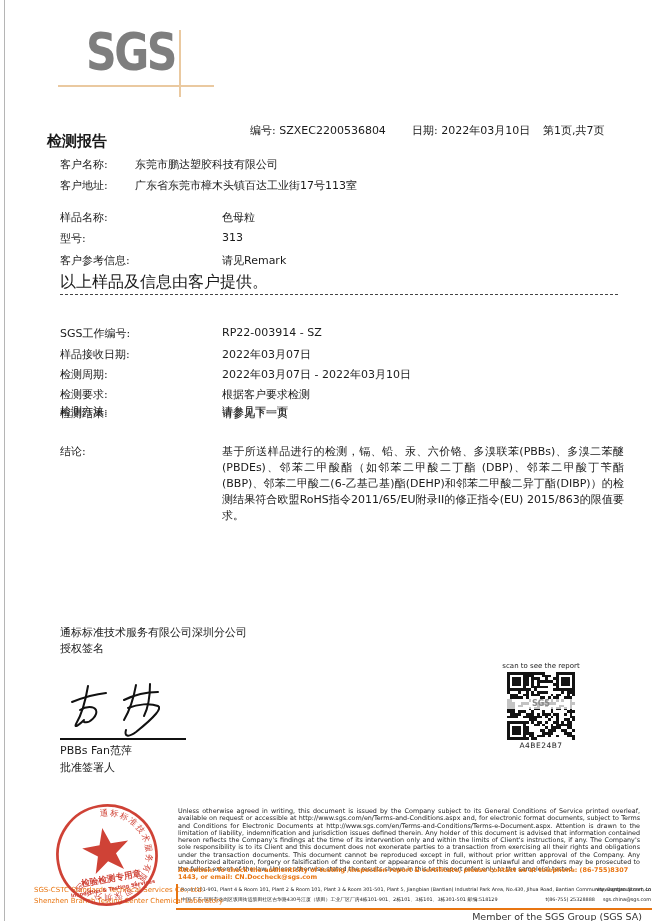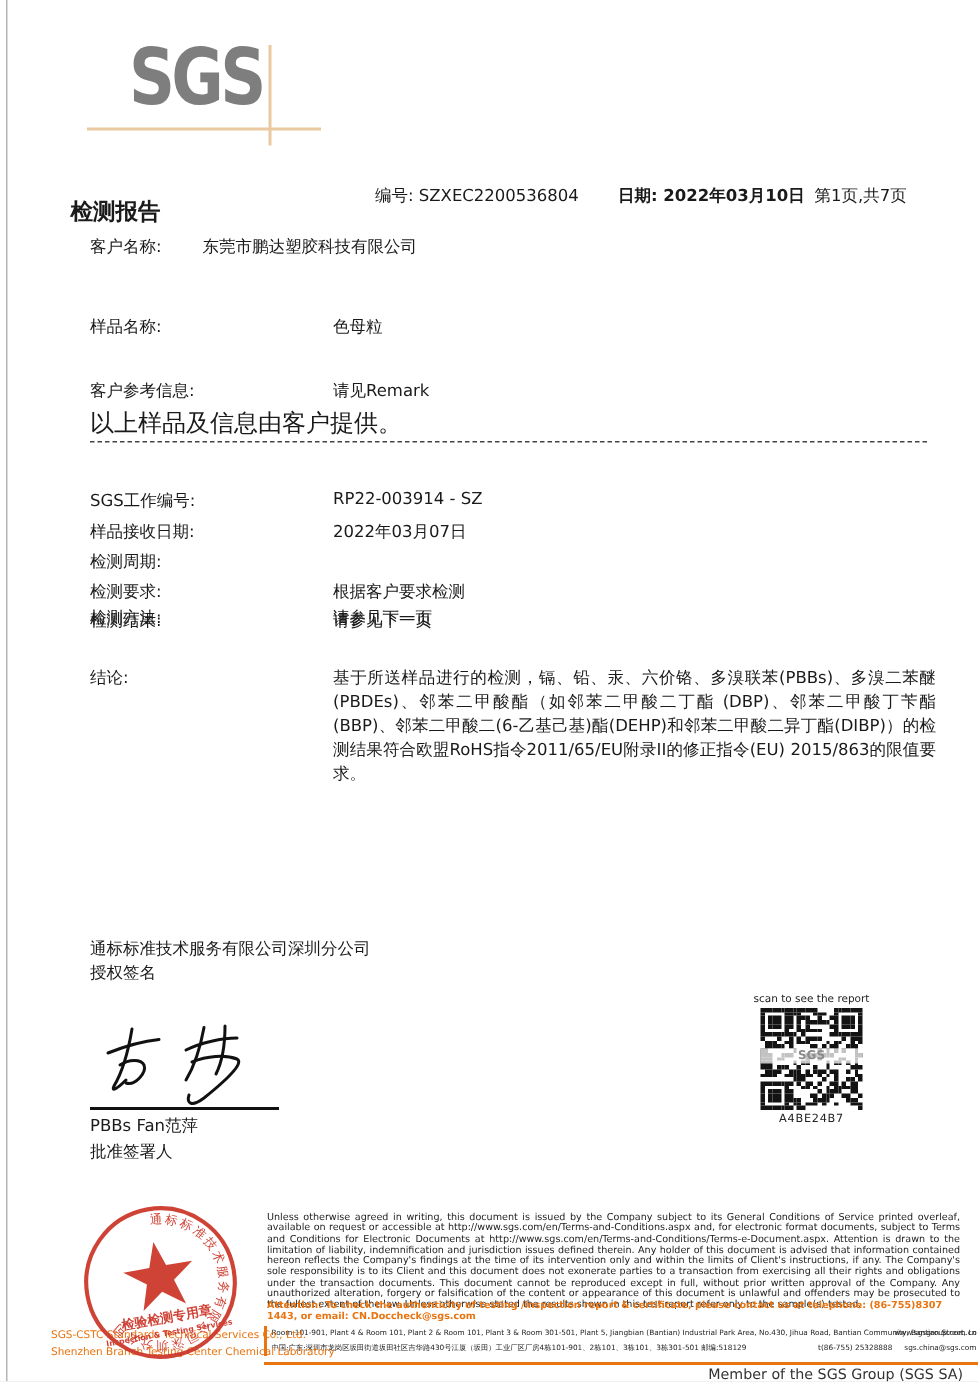--- a/index.html
+++ b/index.html
@@ -73,49 +73,58 @@
   <div class="edge-line"></div>
 
   <div class="logo-wrap">
     <div class="logo-hline"></div>
     <div class="logo-vline"></div>
     <div class="logo-text">SGS</div>
   </div>
 
   <div class="title">检测报告</div>
   <div class="hmeta" style="left:230px;margin-left:20px;">编号: SZXEC2200536804</div>
-  <div class="hmeta" style="left:412px;font-weight:bold;">日期: 2022年03月10日</div>
+  <div class="hmeta" style="left:412px;">日期: 2022年03月10日</div>
   <div class="hmeta" style="left:543px;">第1页,共7页</div>
 
   <div class="row" style="top:157px">
     <span class="lbl">客户名称:</span>
     <span class="val">东莞市鹏达塑胶科技有限公司</span>
   </div>
+  <div class="row" style="top:178px">
+    <span class="lbl">客户地址:</span>
+    <span class="val">广东省东莞市樟木头镇百达工业街17号113室</span>
+  </div>
 
   <div class="row" style="top:210px">
     <span class="lbl">样品名称:</span>
     <span class="val v2">色母粒</span>
   </div>
+  <div class="row" style="top:231px">
+    <span class="lbl">型号:</span>
+    <span class="val v2">313</span>
+  </div>
   <div class="row" style="top:253px">
     <span class="lbl">客户参考信息:</span>
     <span class="val v2">请见Remark</span>
   </div>
   <div class="note" style="top:272px">以上样品及信息由客户提供。</div>
   <div class="dashed"></div>
 
   <div class="row" style="top:326px">
     <span class="lbl">SGS工作编号:</span>
     <span class="val v2">RP22-003914 - SZ</span>
   </div>
   <div class="row" style="top:347px">
     <span class="lbl">样品接收日期:</span>
     <span class="val v2">2022年03月07日</span>
   </div>
   <div class="row" style="top:367px">
     <span class="lbl">检测周期:</span>
+    <span class="val v2">2022年03月07日 - 2022年03月10日</span>
   </div>
   <div class="row" style="top:387px">
     <span class="lbl">检测要求:</span>
     <span class="val v2">根据客户要求检测</span>
   </div>
   <div class="row" style="top:404px">
     <span class="lbl">检测方法:</span>
     <span class="val v2">请参见下一页</span>
   </div>
   <div class="row" style="top:406px">

